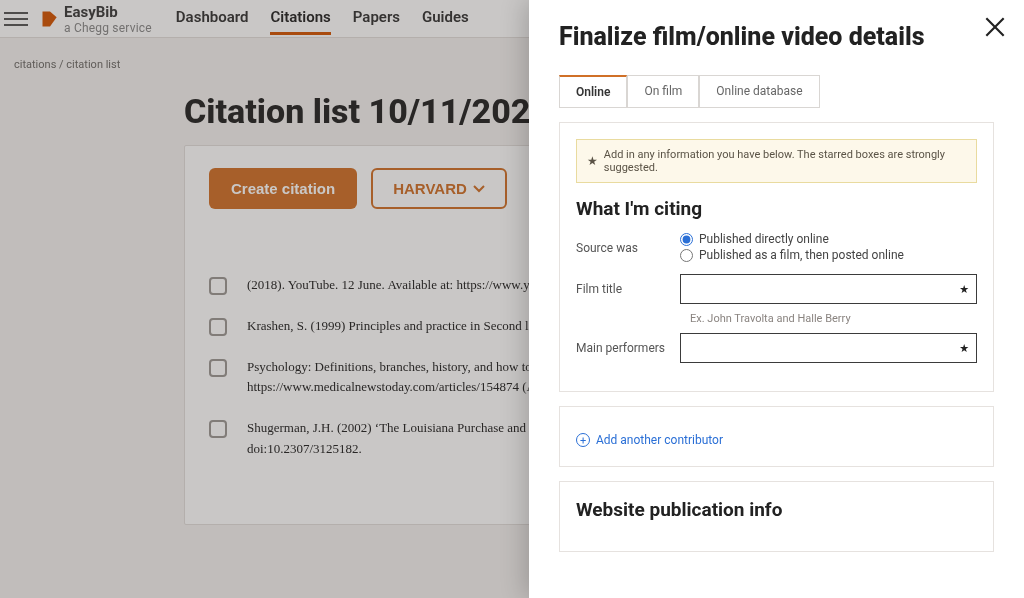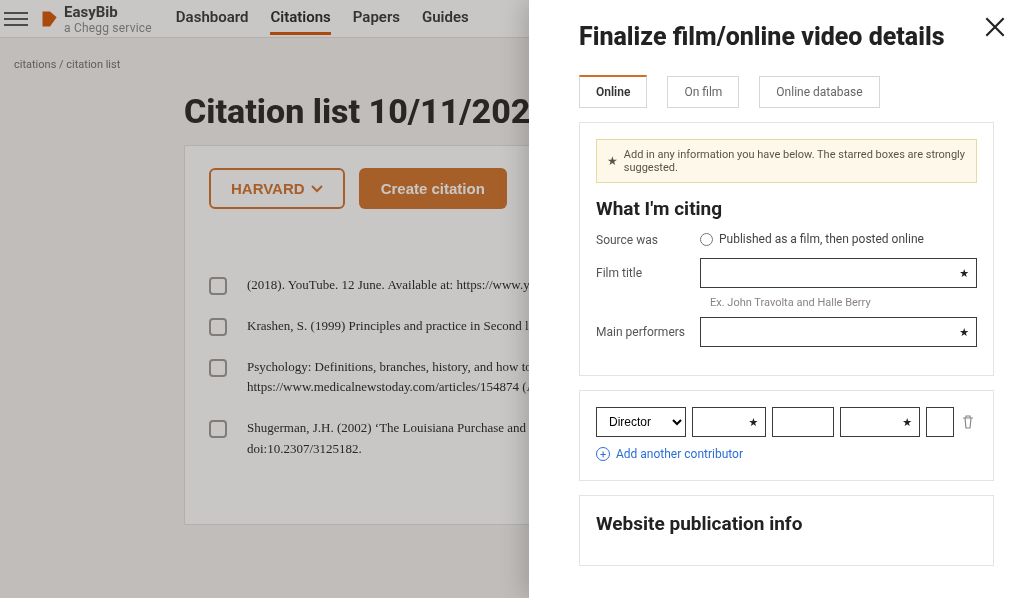--- a/index.html
+++ b/index.html
@@ -36,32 +36,32 @@
   .bib-heading { text-align: center; font-family: Georgia, "Times New Roman", serif; font-size: 14px; margin: 8px 0 24px; }
   .cit-list { list-style: none; }
   .cit-item { display: flex; align-items: flex-start; gap: 20px; margin-bottom: 20px; font-family: Georgia, "Times New Roman", serif; font-size: 13px; line-height: 1.6; color: #222; }
   .chk { width: 18px; height: 18px; border: 2px solid #9b9793; border-radius: 4px; background: #fff; flex-shrink: 0; margin-top: 2px; cursor: pointer; }
   .cit-text { max-width: 560px; }
 
   
   .overlay { position: absolute; inset: 0; background: rgba(60,55,50,0.28); }
 
   
-  .panel { position: absolute; top: 0; right: 0; width: 495px; height: 598px; background: #fff; box-shadow: -4px 0 24px rgba(0,0,0,0.2); display: flex; flex-direction: column; padding-left: 20px; }
+  .panel { position: absolute; top: 0; right: 0; width: 495px; height: 598px; background: #fff; box-shadow: -4px 0 24px rgba(0,0,0,0.2); display: flex; flex-direction: column; }
   .panel-close { position: absolute; top: 14px; right: 16px; width: 26px; height: 26px; cursor: pointer; }
   .panel-close svg { display:block; }
   .panel-head { padding: 22px 30px 10px; }
   .panel-title { font-size: 25px; font-weight: 800; margin-bottom: 14px; }
   .panel-scroll { overflow-y: auto; flex: 1; padding: 0 30px 30px; position: relative; }
 
   
   .panel-scroll::-webkit-scrollbar { width: 8px; }
   .panel-scroll::-webkit-scrollbar-thumb { background: #c6c6c6; border-radius: 4px; }
 
-  .tabs { display: flex; gap: 20px; margin-bottom: 14px; align-items: center; }
+  .tabs { display: flex; gap: 0; margin-bottom: 14px; }
   .tab { border: 1px solid #d9d6d3; padding: 8px 16px; font-size: 12px; color: #666; cursor: pointer; background: #fff; }
   .tab.active { border-top: 2px solid #d07027; color: #333; font-weight: 600; }
 
   .section { border: 1px solid #e6e2df; margin-bottom: 14px; padding: 16px 16px 18px; }
   .hint-box { background: #fdf8ea; border: 1px solid #e9db9f; font-size: 11px; color: #5a5346; padding: 8px 10px; margin-bottom: 14px; display:flex; align-items:center; gap:6px; }
   .hint-box .star { font-size: 12px; }
   .section h3 { font-size: 19px; font-weight: 700; margin-bottom: 12px; }
 
   .field-row { display: flex; align-items: center; margin-bottom: 10px; }
   .field-row label.fld { width: 104px; text-align: left; font-size: 12px; color: #555; padding-right: 10px; flex-shrink: 0; }
@@ -120,29 +120,29 @@
 <div class="breadcrumb">
   <span>citations</span><span> / </span><span>citation list</span>
 </div>
 
 <div class="page">
   <div class="page-inner">
     <h1 class="page-title">Citation list 10/11/2023</h1>
 
     <div class="card">
       <div class="card-actions">
+        <button class="btn btn-primary">Create citation</button>
         <button class="btn btn-outline">
           <span>HARVARD</span>
           <span class="chev-down">
             <svg viewBox="0 0 12 8">
                 <path d="M1 1 L6 6 L11 1" stroke="#d07027" stroke-width="2" fill="none"></path>
               </svg>
           </span>
         </button>
-        <button class="btn btn-primary">Create citation</button>
       </div>
 
       <div class="bib-heading">Bibliography</div>
 
       <ul class="cit-list">
         <li class="cit-item">
           <div class="chk"></div>
           <div class="cit-text">(2018). YouTube. 12 June. Available at: https://www.youtube.com/watch?… (Accessed: 11 October 2023).</div>
         </li>
         <li class="cit-item">
@@ -187,20 +187,24 @@
       <div class="hint-box">
         <span class="star">★</span>
         <span>Add in any information you have below. The starred boxes are strongly suggested.</span>
       </div>
       <h3>What I'm citing</h3>
 
       <div class="field-row">
         <label class="fld">Source was</label>
         <div class="ctrl">
           <div class="radio-line">
+            <input type="radio" name="srcwas" checked="" style="">
+            <span>Published directly online</span>
+          </div>
+          <div class="radio-line">
             <input type="radio" name="srcwas" style="">
             <span>Published as a film, then posted online</span>
           </div>
         </div>
       </div>
 
       <div class="field-row">
         <label class="fld">Film title</label>
         <div class="ctrl star-right">
           <input class="txt" type="text" style="">
@@ -213,36 +217,20 @@
         <label class="fld">Main performers</label>
         <div class="ctrl star-right">
           <input class="txt" type="text" style="">
         </div>
       </div>
     </div>
 
     <div class="section">
 
 
-      <div class="contrib-row">
-        <div class="pos-col">
-          <select class="sel">
-            <option>Director</option>
-          </select>
-        </div>
-        <div class="fn-col star-right"><input class="txt" type="text" style=""></div>
-        <div class="mi-col"><input class="txt" type="text" style=""></div>
-        <div class="ln-col star-right"><input class="txt" type="text" style=""></div>
-        <div class="sx-col"><input class="txt" type="text" style=""></div>
-        <div class="del-col trash">
-          <svg viewBox="0 0 16 16">
-              <path d="M3 4h10M6 4V2h4v2M5 4l1 10h4l1-10" stroke="#888" stroke-width="1.2" fill="none"></path>
-            </svg>
-        </div>
-      </div>
 
       <div class="add-link">
         <span class="plus-circ">+</span>
         <span>Add another contributor</span>
       </div>
     </div>
 
     <div class="section">
       <h3>Website publication info</h3>
 

